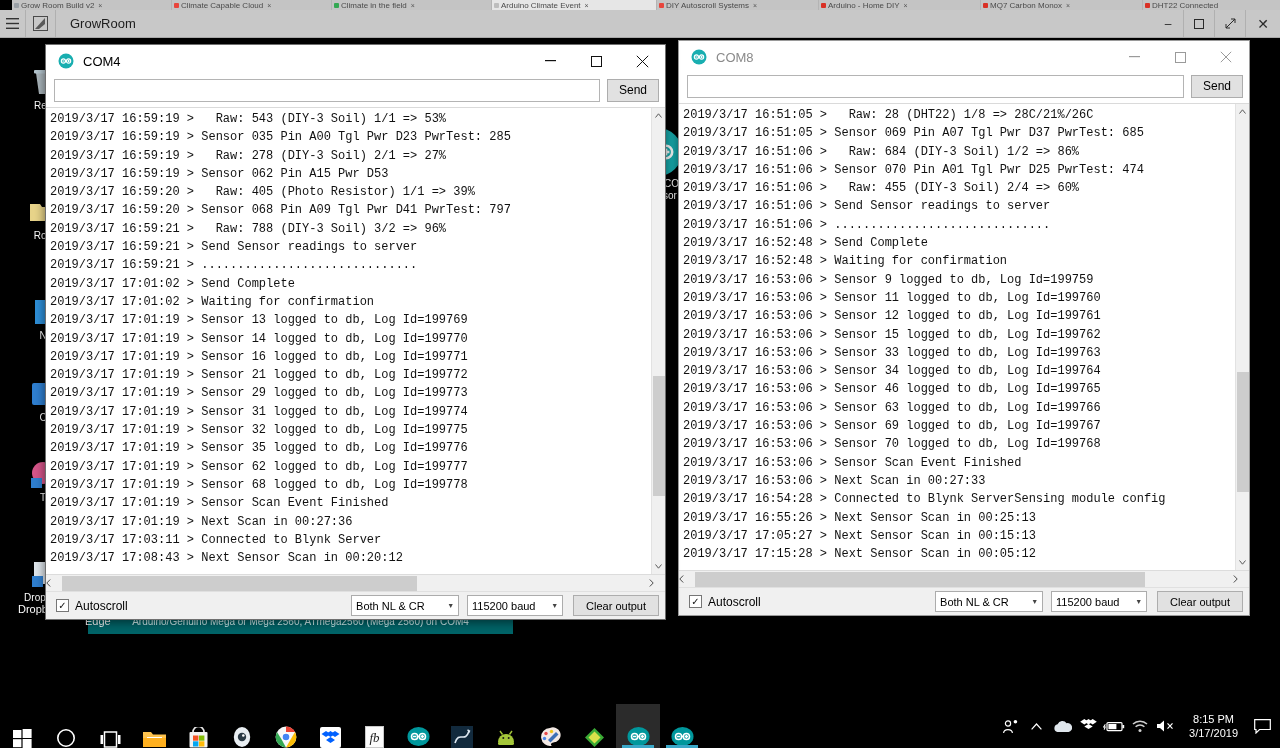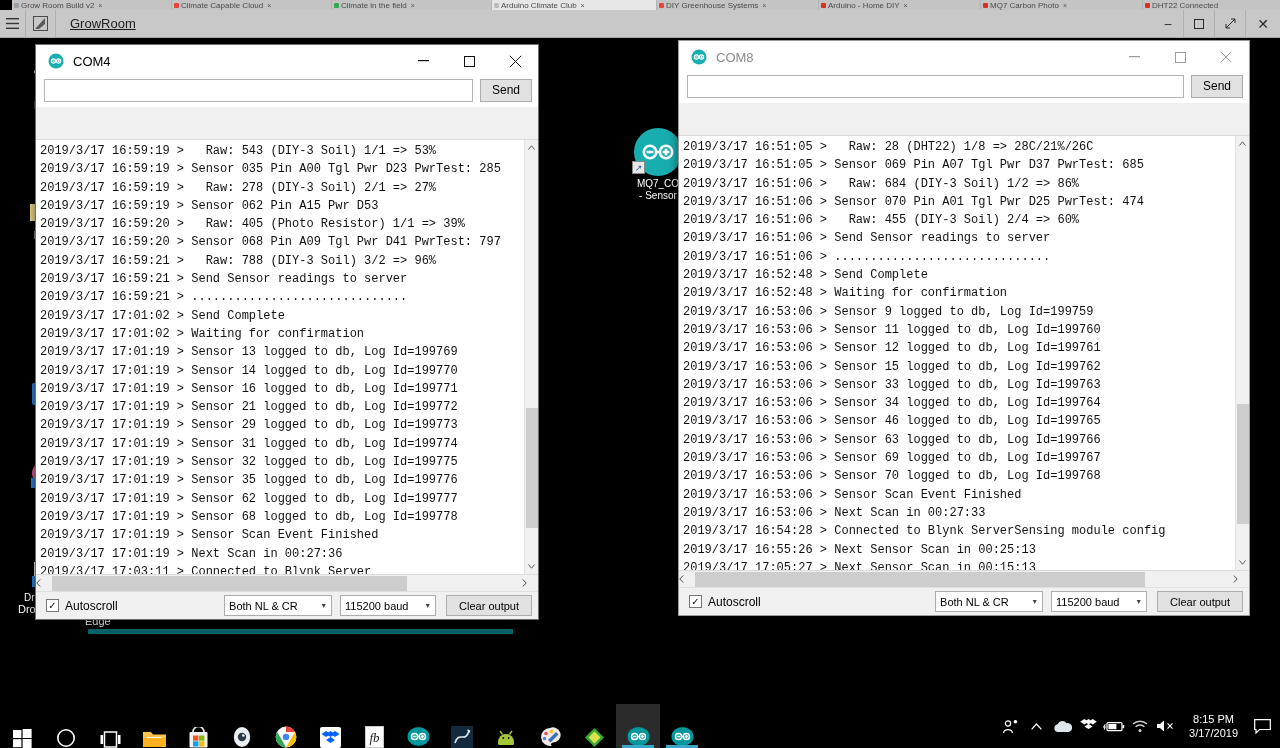--- a/index.html
+++ b/index.html
@@ -36,21 +36,21 @@
     display:flex; align-items:center;
   }
   .appbar .hamburger {
     width:26px; height:27px; display:flex; align-items:center; justify-content:center;
     border-right:1px solid #b0b0b0; color:#333; font-size:13px; line-height:1;
   }
   .appbar .appicon {
     width:30px; height:27px; display:flex; align-items:center; justify-content:center;
     border-right:1px solid #b0b0b0;
   }
-  .appbar .apptitle { padding-left:14px; font-size:13px; color:#1d1d1d;text-decoration:underline; }
+  .appbar .apptitle { padding-left:14px; font-size:13px; color:#1d1d1d; }
   .appbar .wbtns { margin-left:auto; display:flex; height:27px; }
   .appbar .wbtn {
     width:30px; height:27px; display:flex; align-items:center; justify-content:center;
     color:#2a2a2a; font-size:12px;
   }
   .appbar .wbtn:last-child { width:34px; font-size:14px; }
   .appbar .sep { width:1px; height:27px; background:#b0b0b0; }
 
   
   .desktop {
@@ -108,21 +108,21 @@
   .sm-send .sendbtn {
     margin-left:7px; height:23px; min-width:52px; padding:0 10px;
     background:#e1e1e1; border:1px solid #adadad;
     display:flex; align-items:center; justify-content:center;
     font-size:12px; color:#000;
   }
 
   .sm-body {
     flex:1 1 auto; position:relative; background:#fff;
     border-top:1px solid #dadada;
-    display:flex; overflow:hidden;margin-top:32px;
+    display:flex; overflow:hidden;
   }
   .sm-log {
     flex:1 1 auto; padding:2px 0 0 4px; overflow:hidden;
     font-family:"Liberation Mono", monospace;
     font-size:12px; line-height:18.3px; color:#111; white-space:pre;
   }
   .sm-log .line { height:18.3px; }
 
   
   .vscroll {
@@ -214,36 +214,36 @@
       <span>Climate Capable Cloud</span>
       <span class="xx">×</span>
     </div>
     <div class="tab" style="width:160px">
       <span class="fav" style="background:#34a853"></span>
       <span>Climate in the field</span>
       <span class="xx">×</span>
     </div>
     <div class="tab" style="width:165px;background:#e6e6e6">
       <span class="fav" style="background:#bdbdbd"></span>
-      <span>Arduino Climate Club</span>
+      <span>Arduino Climate Event</span>
       <span class="xx">×</span>
     </div>
     <div class="tab" style="width:162px">
       <span class="fav" style="background:#e8453c"></span>
-      <span>DIY Greenhouse Systems</span>
+      <span>DIY Autoscroll Systems</span>
       <span class="xx">×</span>
     </div>
     <div class="tab" style="width:162px">
       <span class="fav" style="background:#d93025"></span>
       <span>Arduino - Home DIY</span>
       <span class="xx">×</span>
     </div>
     <div class="tab" style="width:162px">
       <span class="fav" style="background:#d93025"></span>
-      <span>MQ7 Carbon Photo</span>
+      <span>MQ7 Carbon Monox</span>
       <span class="xx">×</span>
     </div>
     <div class="tab" style="width:160px">
       <span class="fav" style="background:#d93025"></span>
       <span>DHT22 Connected</span>
     </div>
   </div>
 
   <div class="appbar">
     <div class="hamburger">
@@ -353,20 +353,23 @@
           </g>
         </svg>
         <div class="shortcut-badge">↗</div>
       </div>
       <div style="color:#fff; font-size:10px; line-height:12px; text-shadow:0 1px 2px #000;">
         <span>MQ7_CO</span><br>
         <span>- Sensor</span>
       </div>
     </div>
 
+    <div class="ide-status" style="left:78px; top:576px; width:425px; height:15px;">
+      <span>Arduino/Genuino Mega or Mega 2560, ATmega2560 (Mega 2560) on COM4</span>
+    </div>
     <div class="ide-status" style="left:78px; top:591px; width:425px; height:5px; background:#006468;"></div>
 
     <div class="dlabel" style="left:8px; top:565px; width:70px;">Dropbox</div>
     <div class="dlabel" style="left:75px; top:565px; width:76px;">Microsoft</div>
     <div class="dlabel" style="left:75px; top:577px; width:76px;">Edge</div>
     <div class="dlabel" style="left:140px; top:565px; width:90px;">LCDinst0.6...</div>
     <div class="dlabel" style="left:748px; top:565px; width:90px;">Module1Co...</div>
     <div class="dlabel" style="left:954px; top:565px; width:90px;">Module2Co...</div>
 
     <div class="smwin inactive" style="left:668px; top:2px; width:572px; height:576px;">
@@ -454,21 +457,21 @@
           <span class="carrow">▼</span>
         </span>
         <span class="combo" style="min-width:96px">
           <span class="cval">115200 baud</span>
           <span class="carrow">▼</span>
         </span>
         <span class="clearbtn">Clear output</span>
       </div>
     </div>
 
-    <div class="smwin active" style="left:25px; top:6px; width:504px; height:576px;">
+    <div class="smwin active" style="left:35px; top:6px; width:621px; height:576px;">
 
       <div class="sm-title">
         <span class="ico">
           <svg width="16" height="16" viewBox="0 0 16 16">
             <circle cx="8" cy="8" r="7.5" fill="#18aeb0"></circle>
             <g fill="none" stroke="#fff" stroke-width="1.1">
               <circle cx="5.4" cy="8" r="2.1"></circle>
                 <circle cx="10.6" cy="8" r="2.1"></circle>
               <line x1="7.5" y1="8" x2="8.5" y2="8"></line>
               <line x1="9.6" y1="8" x2="11.6" y2="8"></line>

